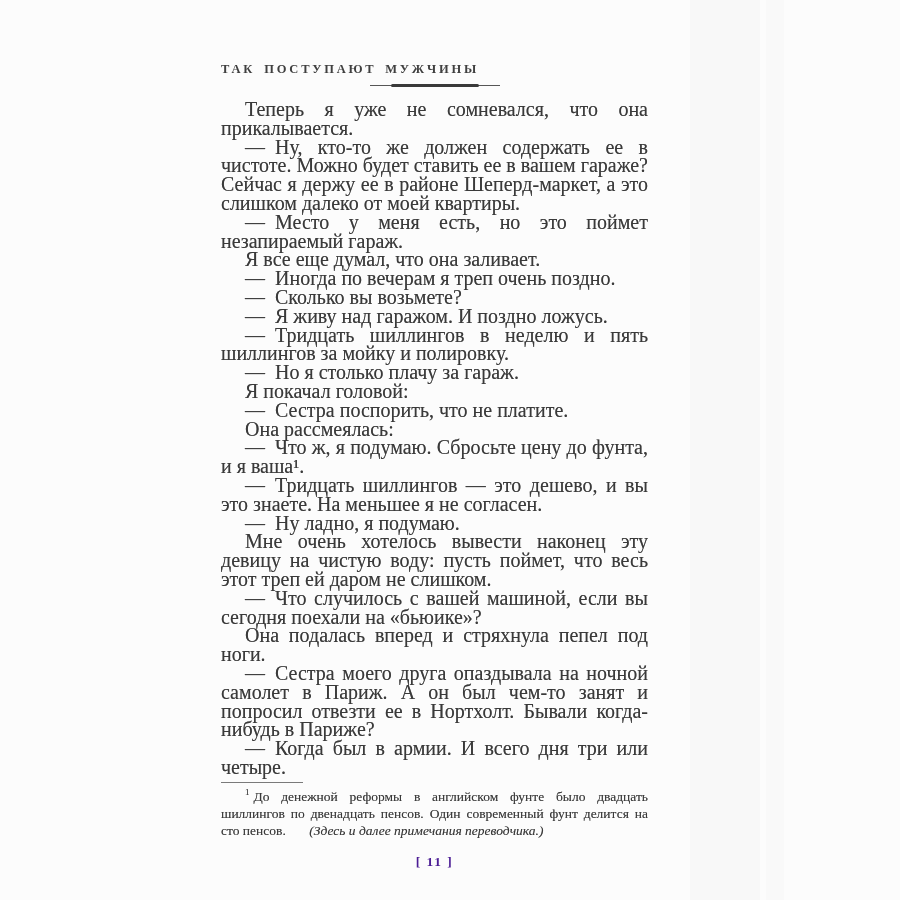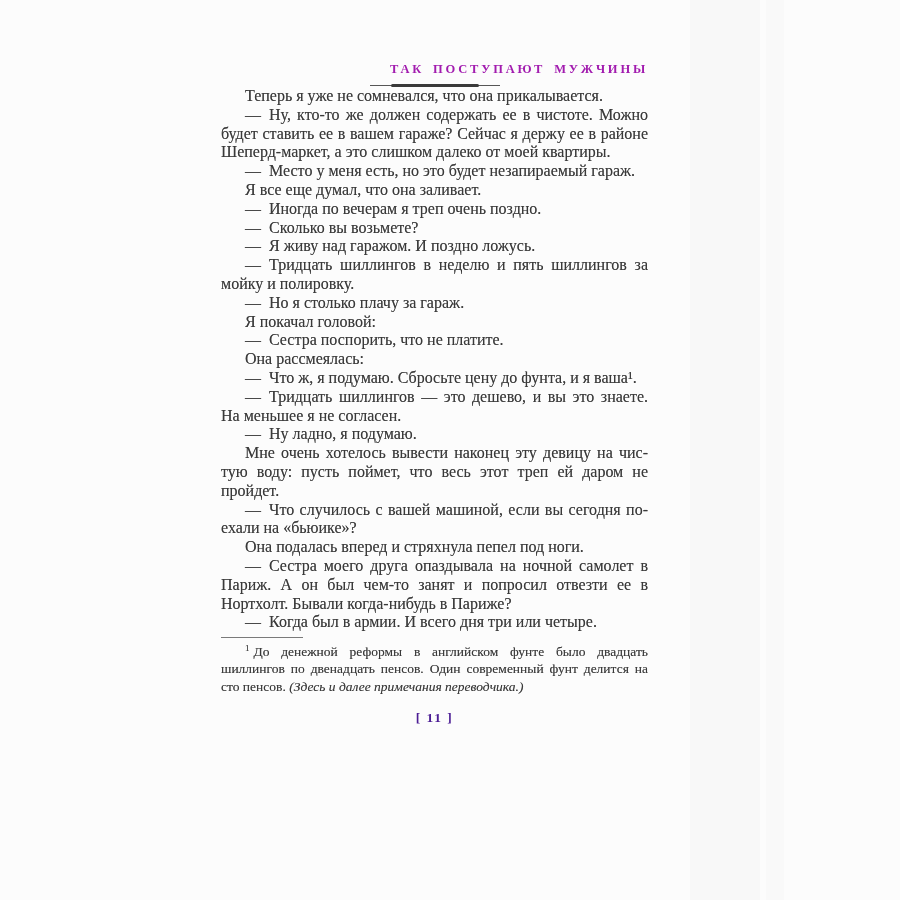--- a/index.html
+++ b/index.html
@@ -25,46 +25,47 @@
   .streak-b { left: 766px; width: 18px; background: rgba(170,170,170,0.04); }
 
   .text-column {
     position: absolute;
     left: 221px;
     top: 62px;
     width: 427px;
   }
 
   .running-title {
-    text-align: right;
+    text-align: left;
     font-weight: bold;
     font-size: 12.5px;
     letter-spacing: 2.8px;
     word-spacing: 3px;
-    color: #a21caf;
+    color: #404040;
     white-space: nowrap;
   }
 
   .title-rule {
     position: relative;
     margin: 7px auto 0;
     width: 130px;
     height: 3px;
   }
   .title-rule .rule-thin {
     position: absolute; top: 1px; left: 0; right: 0;
     height: 1px; background: #565656;
   }
   .title-rule .rule-thick {
     position: absolute; top: 0; left: 21px; right: 21px;
     height: 3px; background: #3a3a3a; border-radius: 2px;
   }
 
   .body-text {
-    font-size: 16px;
+    margin-top: 13px;
+    font-size: 20px;
     line-height: 18.8px;
     text-align: justify;
     text-shadow: 0 0 0.5px rgba(58,58,58,0.55);
     hyphens: manual;
   }
   .body-text p { margin: 0; text-indent: 24px; }
 
   .footnote { margin-top: 5px; }
   .footnote-rule { width: 82px; height: 1px; background: #7a7a7a; }
   .footnote-text {
@@ -73,21 +74,21 @@
     line-height: 17.2px;
     text-align: justify;
     text-indent: 24px;
     text-shadow: 0 0 0.5px rgba(58,58,58,0.5);
   }
   .footnote-text sup {
     font-size: 9px;
     line-height: 0;
     margin-right: 4px;
   }
-  .footnote-text em { font-style: italic; }
+  .footnote-text em { font-style: italic; margin-left: 20px; }
 
   .page-number {
     margin-top: 15px;
     text-align: center;
     font-size: 13.5px;
     font-weight: bold;
     letter-spacing: 1.5px;
     color: #4c1d95;
   }
 </style>
@@ -104,34 +105,34 @@
       <div class="running-title">ТАК ПОСТУПАЮТ МУЖЧИНЫ</div>
       <div class="title-rule">
         <span class="rule-thin"></span>
         <span class="rule-thick"></span>
       </div>
     </header>
 
     <main class="body-text">
         <p>Теперь я уже не сомневался, что она прикалывается.</p>
         <p>— Ну, кто-то же должен содержать ее в чистоте. Можно будет ставить ее в вашем гараже? Сейчас я держу ее в районе Шеперд-маркет, а это слишком далеко от моей квартиры.</p>
-        <p>— Место у меня есть, но это будет незапираемый гараж.</p>
+        <p>— Место у меня есть, но это поймет незапираемый гараж.</p>
         <p>Я все еще думал, что она заливает.</p>
         <p>— Иногда по вечерам я треп очень поздно.</p>
         <p>— Сколько вы возьмете?</p>
         <p>— Я живу над гаражом. И поздно ложусь.</p>
         <p>— Тридцать шиллингов в неделю и пять шиллингов за мойку и полировку.</p>
         <p>— Но я столько плачу за гараж.</p>
         <p>Я покачал головой:</p>
         <p>— Сестра поспорить, что не платите.</p>
         <p>Она рассмеялась:</p>
         <p>— Что ж, я подумаю. Сбросьте цену до фунта, и я ваша¹.</p>
         <p>— Тридцать шиллингов — это дешево, и вы это знаете. На меньшее я не согласен.</p>
         <p>— Ну ладно, я подумаю.</p>
-        <p>Мне очень хотелось вывести наконец эту девицу на чис­тую воду: пусть поймет, что весь этот треп ей даром не пройдет.</p>
+        <p>Мне очень хотелось вывести наконец эту девицу на чис­тую воду: пусть поймет, что весь этот треп ей даром не слишком.</p>
         <p>— Что случилось с вашей машиной, если вы сегодня по­ехали на «бьюике»?</p>
         <p>Она подалась вперед и стряхнула пепел под ноги.</p>
         <p>— Сестра моего друга опаздывала на ночной самолет в Па­риж. А он был чем-то занят и попросил отвезти ее в Нортхолт. Бывали когда-нибудь в Париже?</p>
         <p>— Когда был в армии. И всего дня три или четыре.</p>
       </main>
 
     <section class="footnote">
       <div class="footnote-rule"></div>
       <p class="footnote-text">
         <sup>1</sup><span>До денежной реформы в английском фунте было двадцать шиллингов по двенадцать пенсов. Один современный фунт делится на сто пенсов. </span><em>(Здесь и далее примечания переводчика.)</em>

